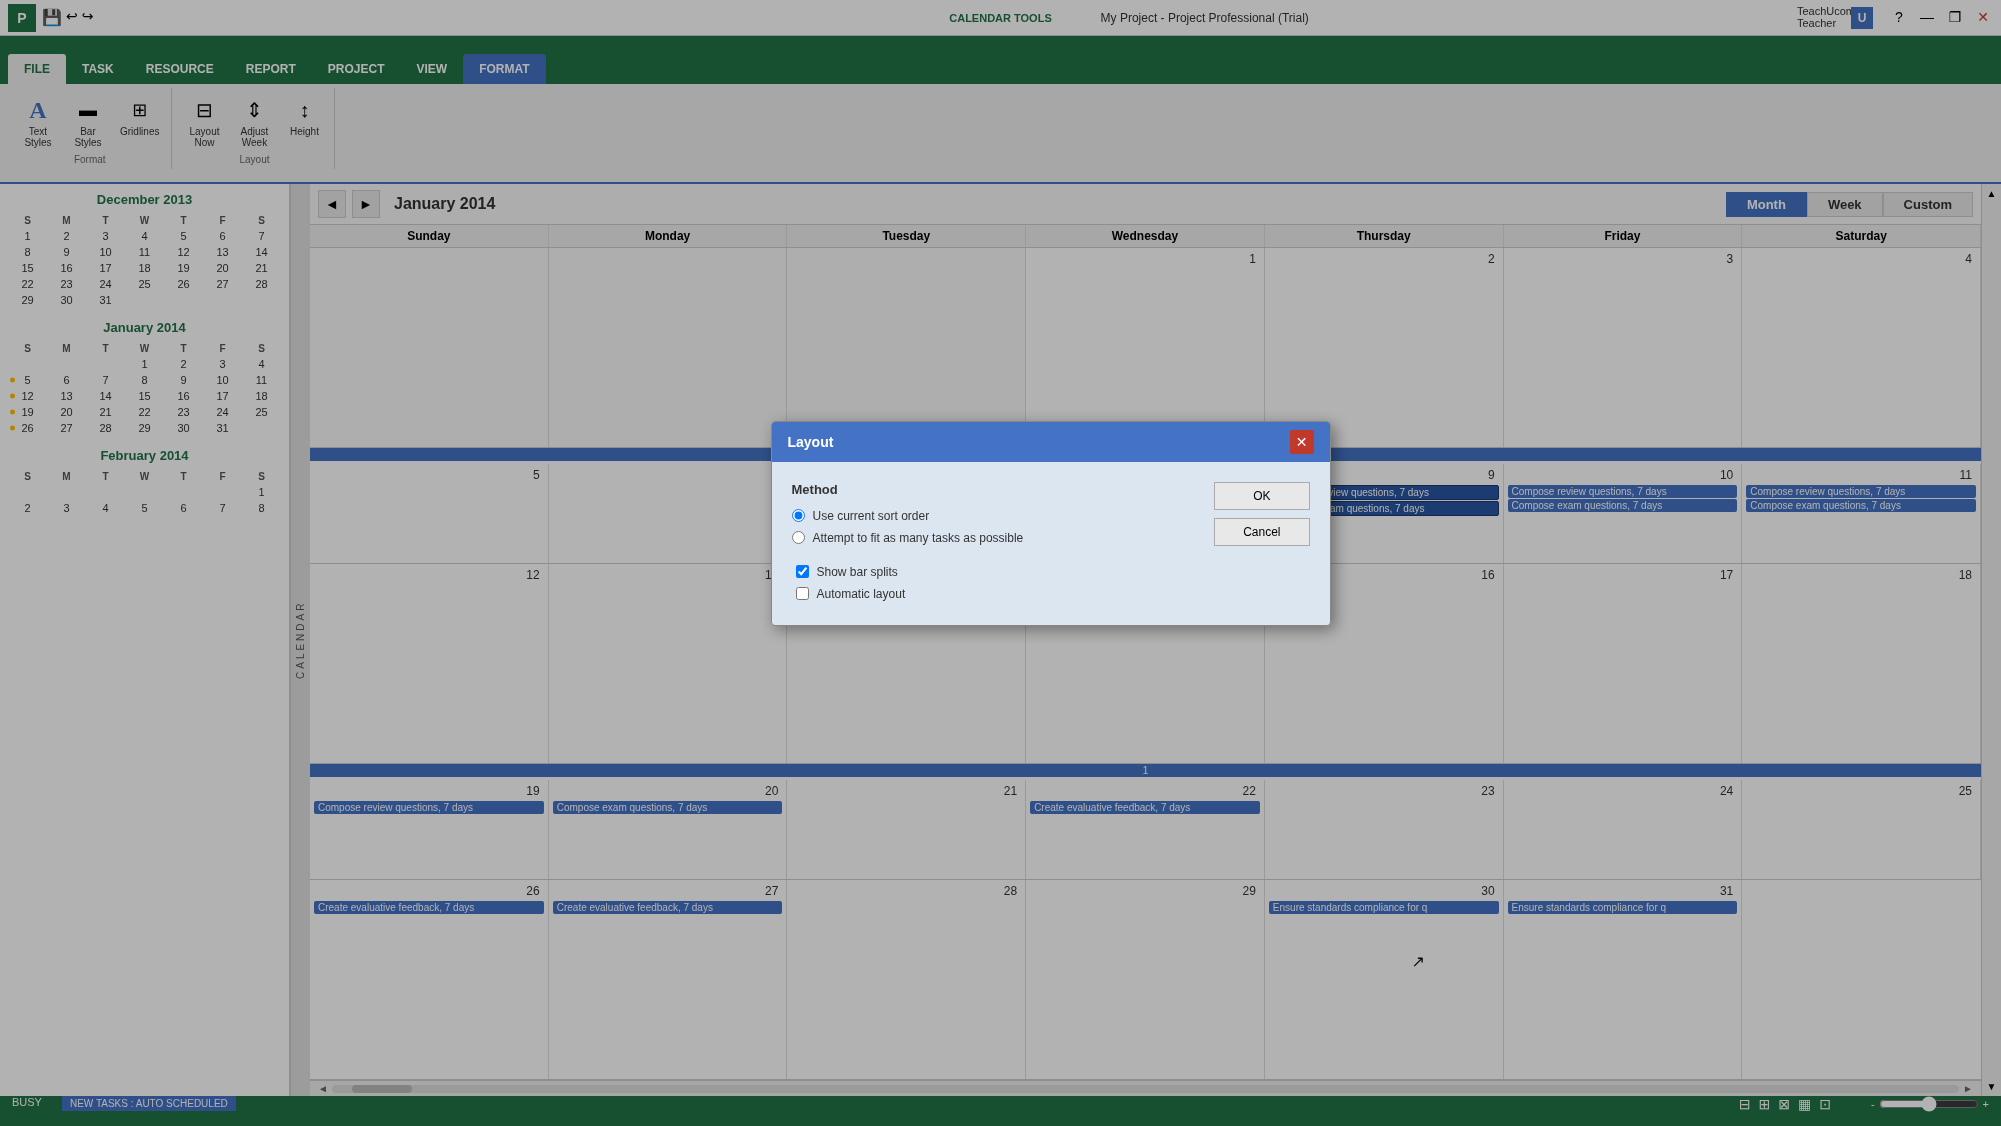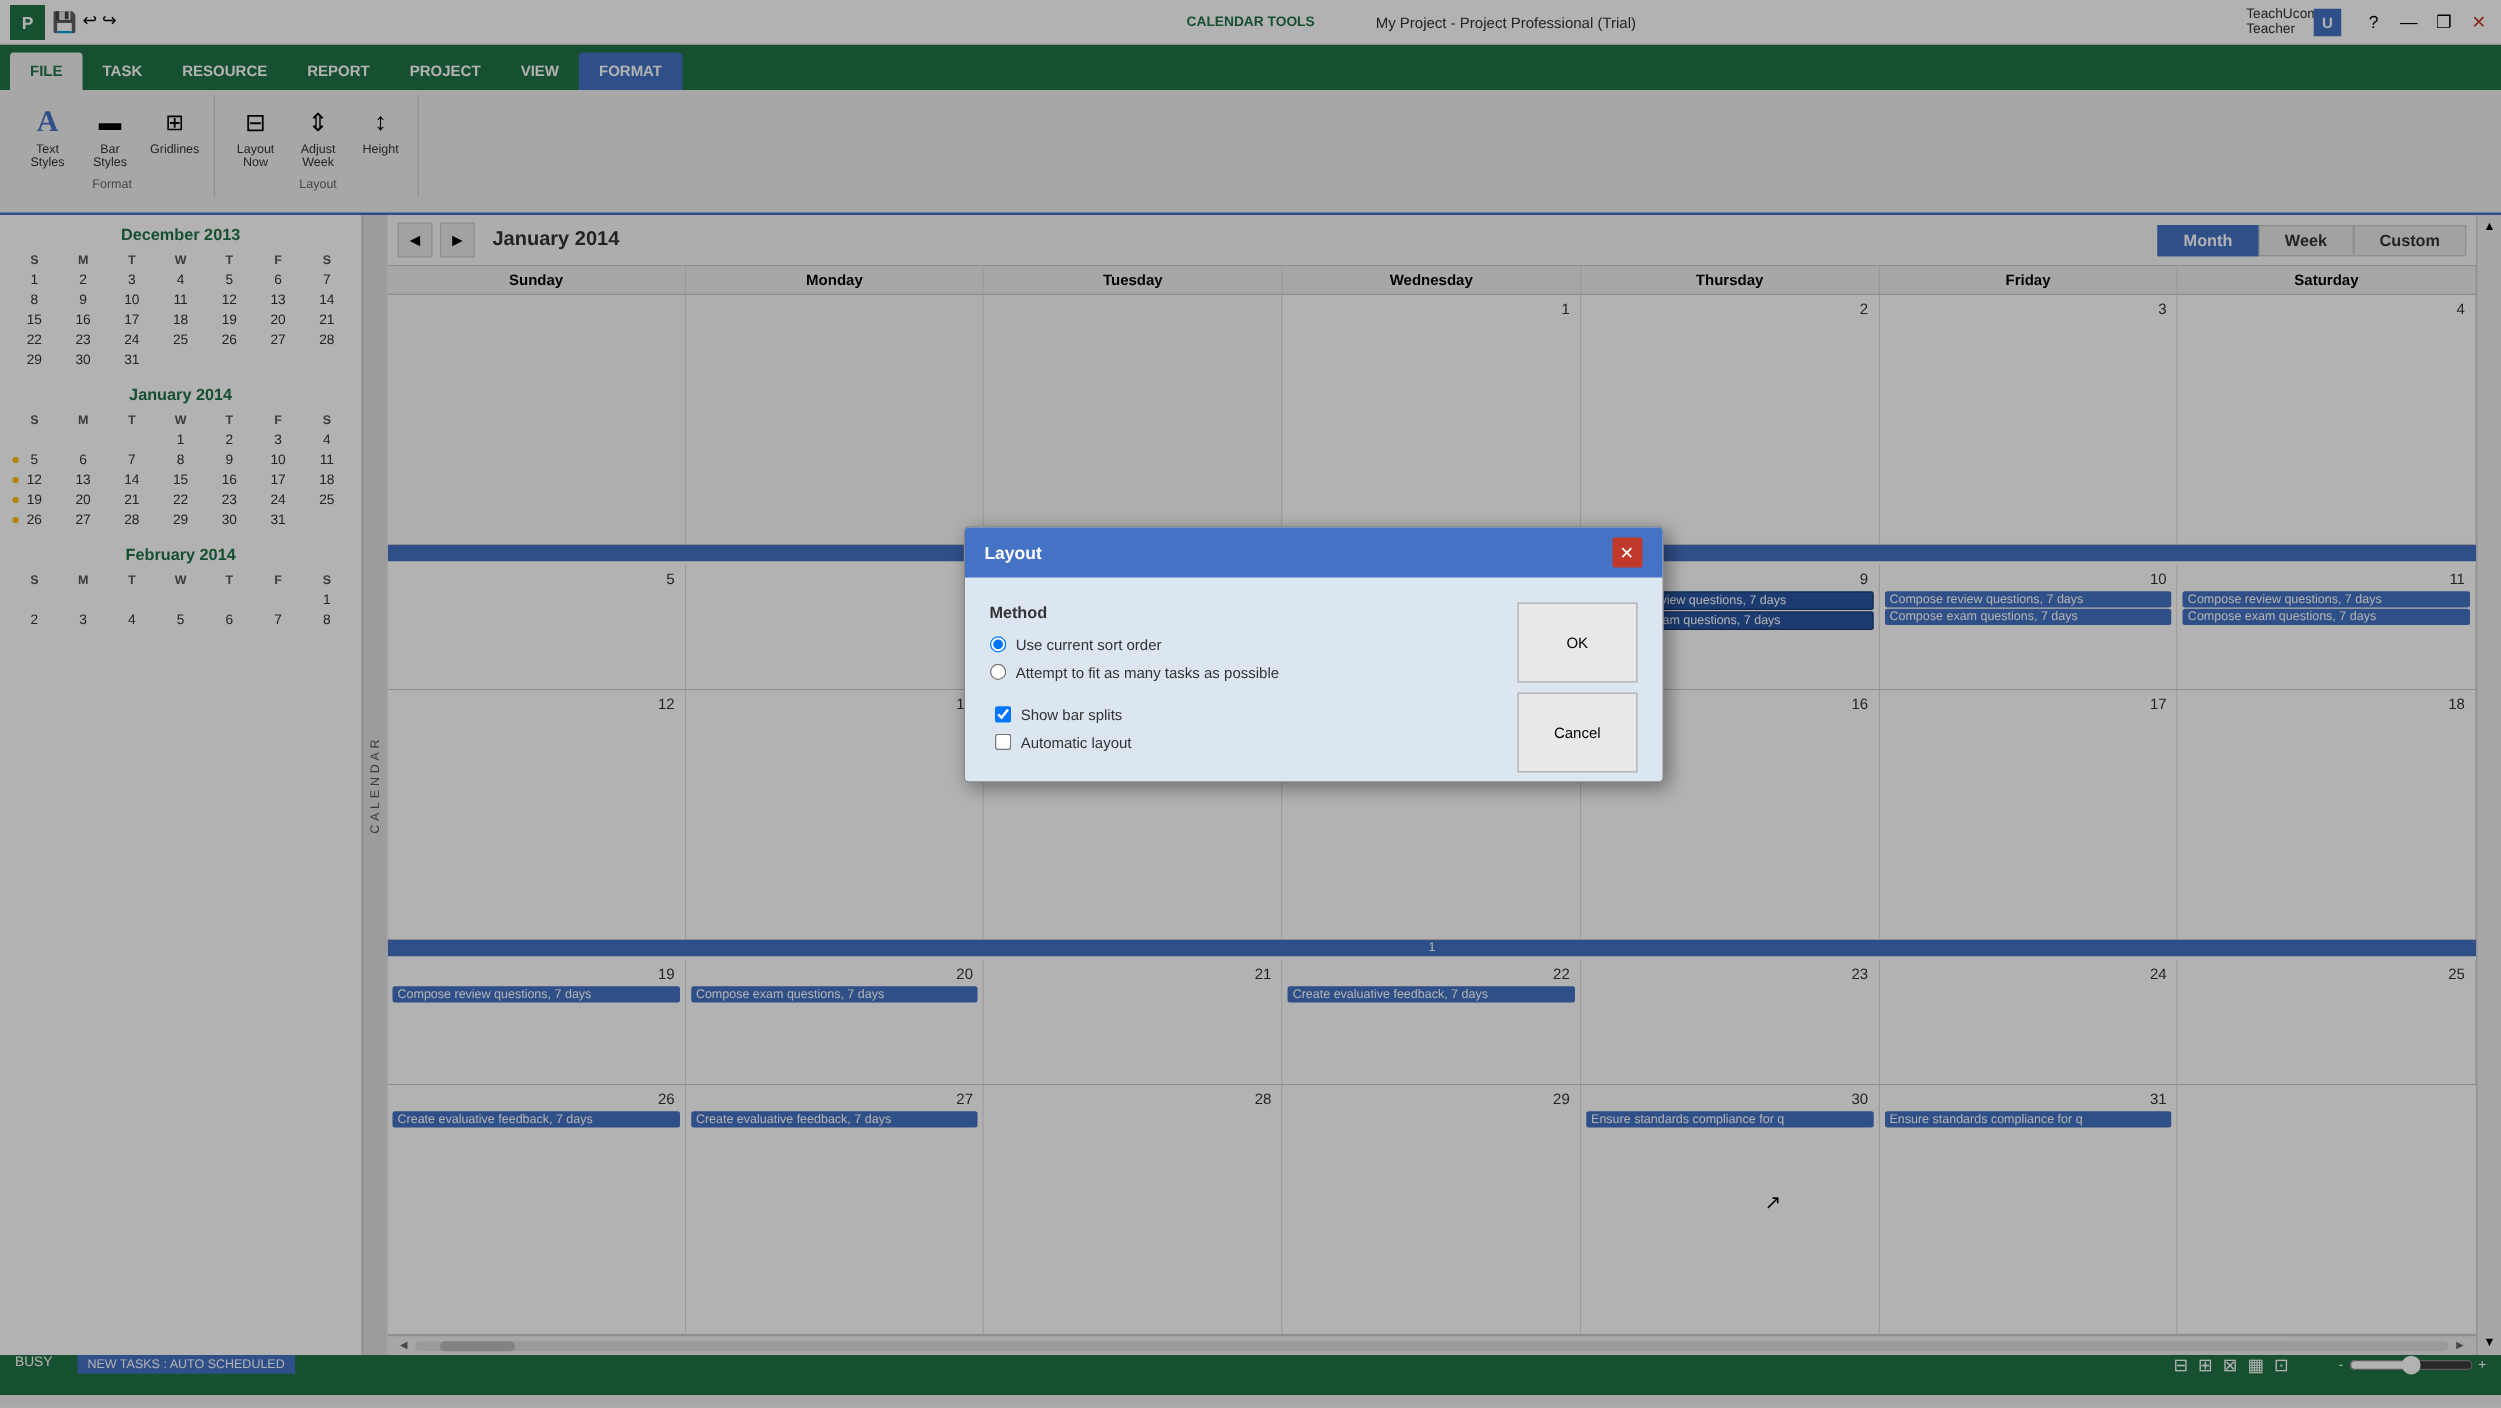--- a/index.html
+++ b/index.html
@@ -36,21 +36,21 @@
       gap: 4px;
     }
     .title-bar-controls span {
       width: 20px; height: 20px; display: inline-flex; align-items: center; justify-content: center; font-size: 14px; cursor: pointer;
     }
     .app-icon { width: 28px; height: 28px; background: #217346; color: white; display: inline-flex; align-items: center; justify-content: center; font-weight: bold; font-size: 14px; margin-right: 6px; }
 
     
     .ribbon-tabs {
       background: #217346;
-      height: 36px;
+      height: 48px;
       display: flex;
       align-items: flex-end;
       padding-left: 8px;
     }
     .ribbon-tab {
       padding: 6px 16px;
       font-size: 12px;
       font-weight: 600;
       color: white;
       cursor: pointer;
@@ -381,21 +381,21 @@
       position: absolute;
       right: 20px;
       top: 60px;
       display: flex;
       flex-direction: column;
       gap: 8px;
     }
     .modal-ok-btn {
       background: #e8e8e8;
       border: 1px solid #aaa;
-      padding: 24px 28px;
+      padding: 6px 28px;
       font-size: 12px;
       cursor: pointer;
       min-width: 80px;
     }
 
     
     .cal-hscroll {
       height: 16px;
       background: #f0f0f0;
       border-top: 1px solid #ccc;

